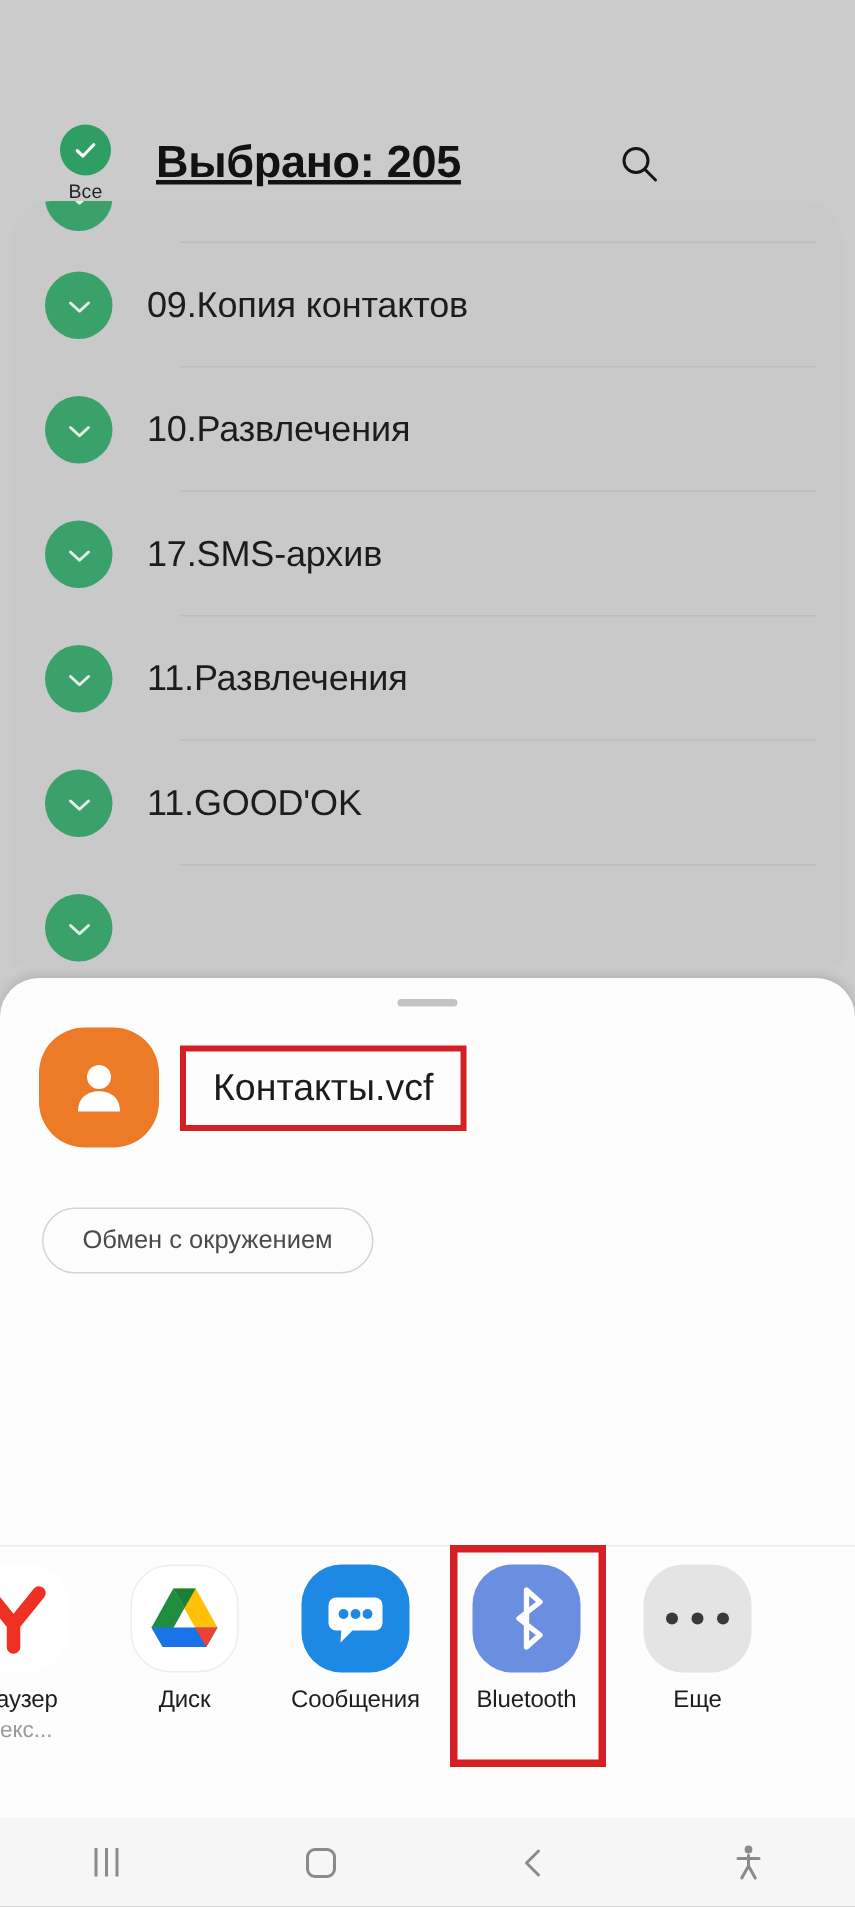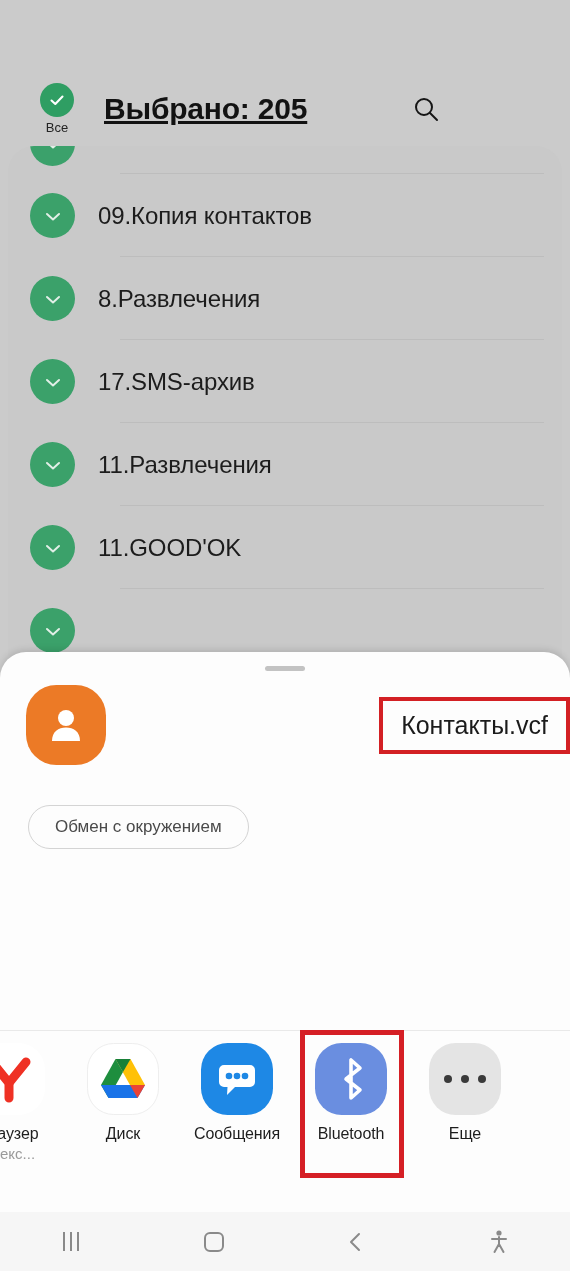--- a/index.html
+++ b/index.html
@@ -37,21 +37,21 @@
     font-size: 30px; font-weight: bold; color: #121212;
     margin-left: 14px; letter-spacing: -.2px; flex: 1; text-decoration: underline;
   }
   .search-btn {
     width: 60px; display: flex; align-items: center; justify-content: center;
     margin-right: 10px;
   }
 
   
   .list-panel {
-    position: absolute; left: 8px; top: 146px; width: 554px; height: 510px;
+    position: absolute; left: 8px; top: 134px; width: 554px; height: 510px;
     background: #c9c9c9; border-radius: 26px 26px 0 0; overflow: hidden;
   }
   .list-row {
     position: relative; height: 83px; display: flex; align-items: center;
   }
   .row-check {
     width: 45px; height: 45px; border-radius: 50%;
     background: #2f9e63; opacity: .92;
     display: flex; align-items: center; justify-content: center;
     margin-left: 22px; flex: none;
@@ -70,21 +70,21 @@
   .share-sheet {
     position: absolute; left: 0; top: 652px; width: 570px; height: 560px;
     background: #fdfdfd; border-radius: 26px 26px 0 0;
     box-shadow: 0 -2px 7px rgba(0,0,0,.13);
   }
   .grabber {
     width: 40px; height: 5px; border-radius: 3px; background: #c3c3c3;
     margin: 14px auto 0;
   }
   .file-row {
-    display: flex; align-items: center; padding: 14px 0 0 26px; justify-content: space-between;
+    display: flex; align-items: center; padding: 14px 0 0 26px;
   }
   .file-avatar {
     width: 80px; height: 80px; flex: none;
     background: #ec7a26;
     border-radius: 38% / 38%;
     display: flex; align-items: center; justify-content: center;
   }
   .file-name-wrap {
     position: relative; margin-left: 14px; padding: 14px 22px;
   }
@@ -201,21 +201,21 @@
       <div class="row-label">09.Копия контактов</div>
       <div class="row-divider"></div>
     </div>
 
     <div class="list-row">
       <div class="row-check">
         <svg width="24" height="24" viewBox="0 0 24 24">
           <path d="M6 10 L12 15.5 L18 10" fill="none" stroke="#e4f3ea" stroke-width="2" stroke-linecap="round" stroke-linejoin="round"></path>
         </svg>
       </div>
-      <div class="row-label">8.Развлечения</div>
+      <div class="row-label">10.Развлечения</div>
       <div class="row-divider"></div>
     </div>
 
     <div class="list-row">
       <div class="row-check">
         <svg width="24" height="24" viewBox="0 0 24 24">
           <path d="M6 10 L12 15.5 L18 10" fill="none" stroke="#e4f3ea" stroke-width="2" stroke-linecap="round" stroke-linejoin="round"></path>
         </svg>
       </div>
       <div class="row-label">17.SMS-архив</div>

